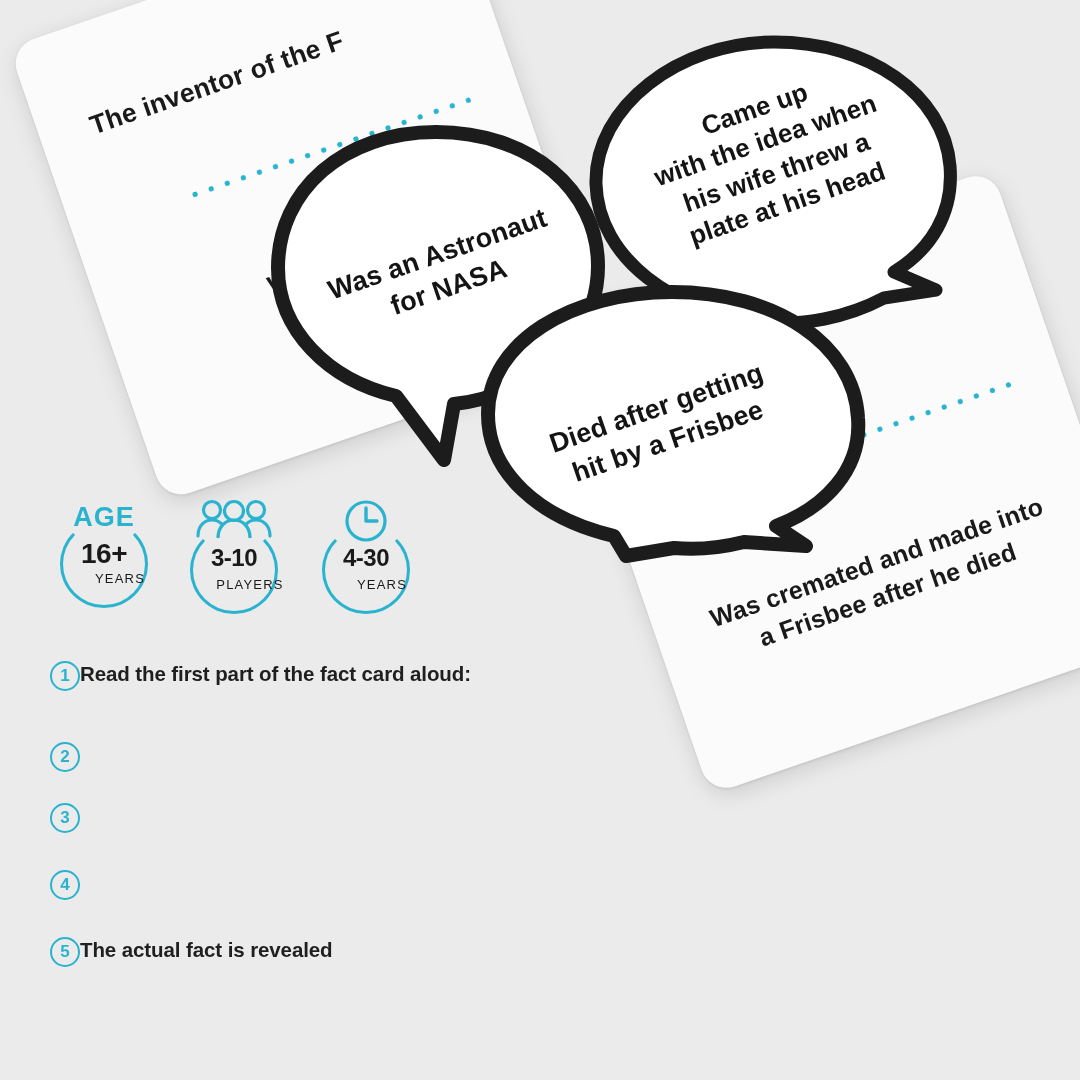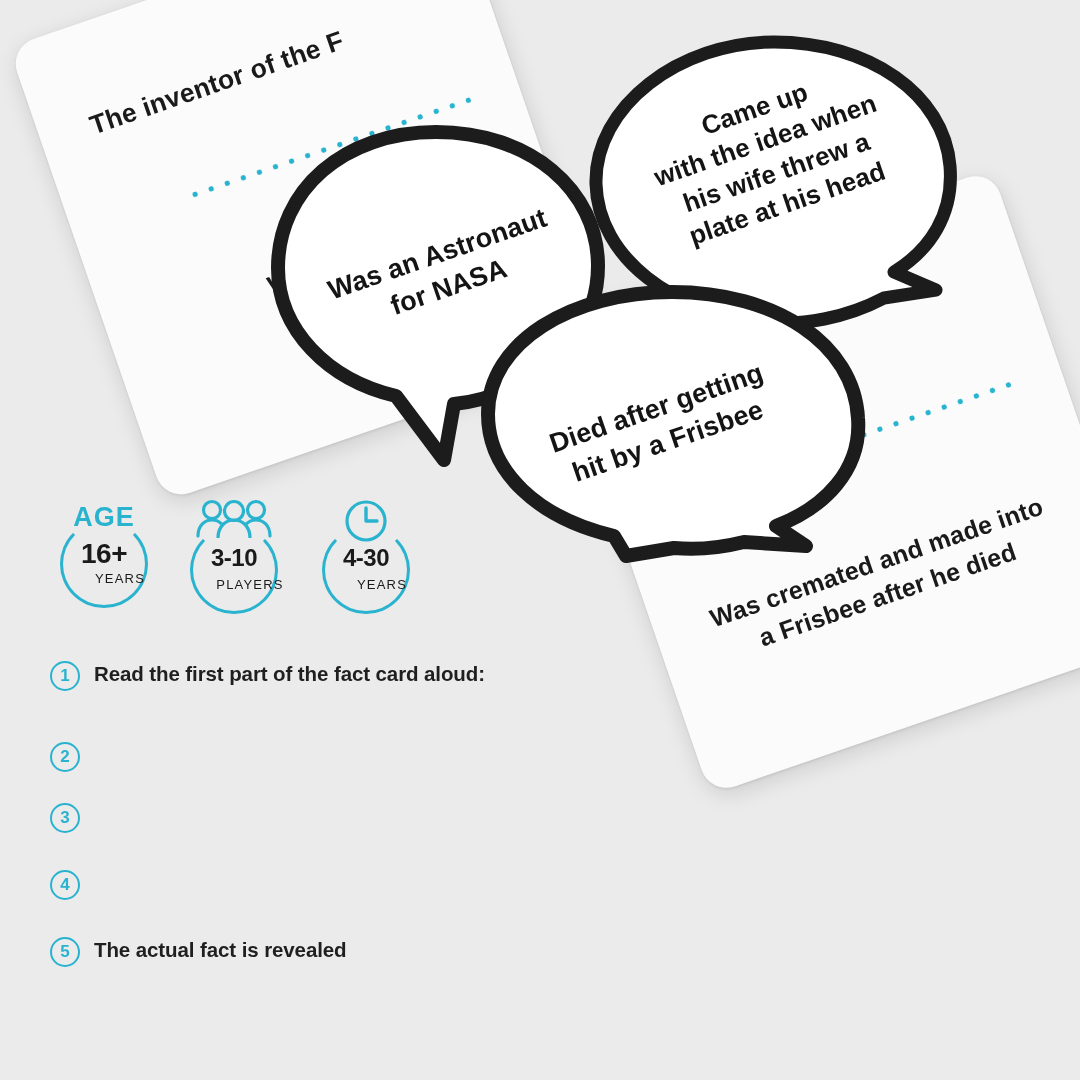--- a/index.html
+++ b/index.html
@@ -135,21 +135,20 @@
     flex:0 0 auto;
     width:30px;height:30px;border-radius:50%;
     border:2.5px solid #29b3cf;
     box-sizing:border-box;
     color:#29b3cf;
     font-size:17px;font-weight:bold;
     display:flex;align-items:center;justify-content:center;
     margin-top:1px;
   }
   .step-text{
-    margin-left:14px;
     font-size:20.5px;
     font-weight:bold;
     color:#1f1f1f;
     line-height:1.38;
     letter-spacing:-.1px;
     white-space:pre-line;
   }
   #step-2{margin-bottom:30px;}
   #step-1{margin-bottom:50px;}
   #step-3{margin-bottom:36px;}

